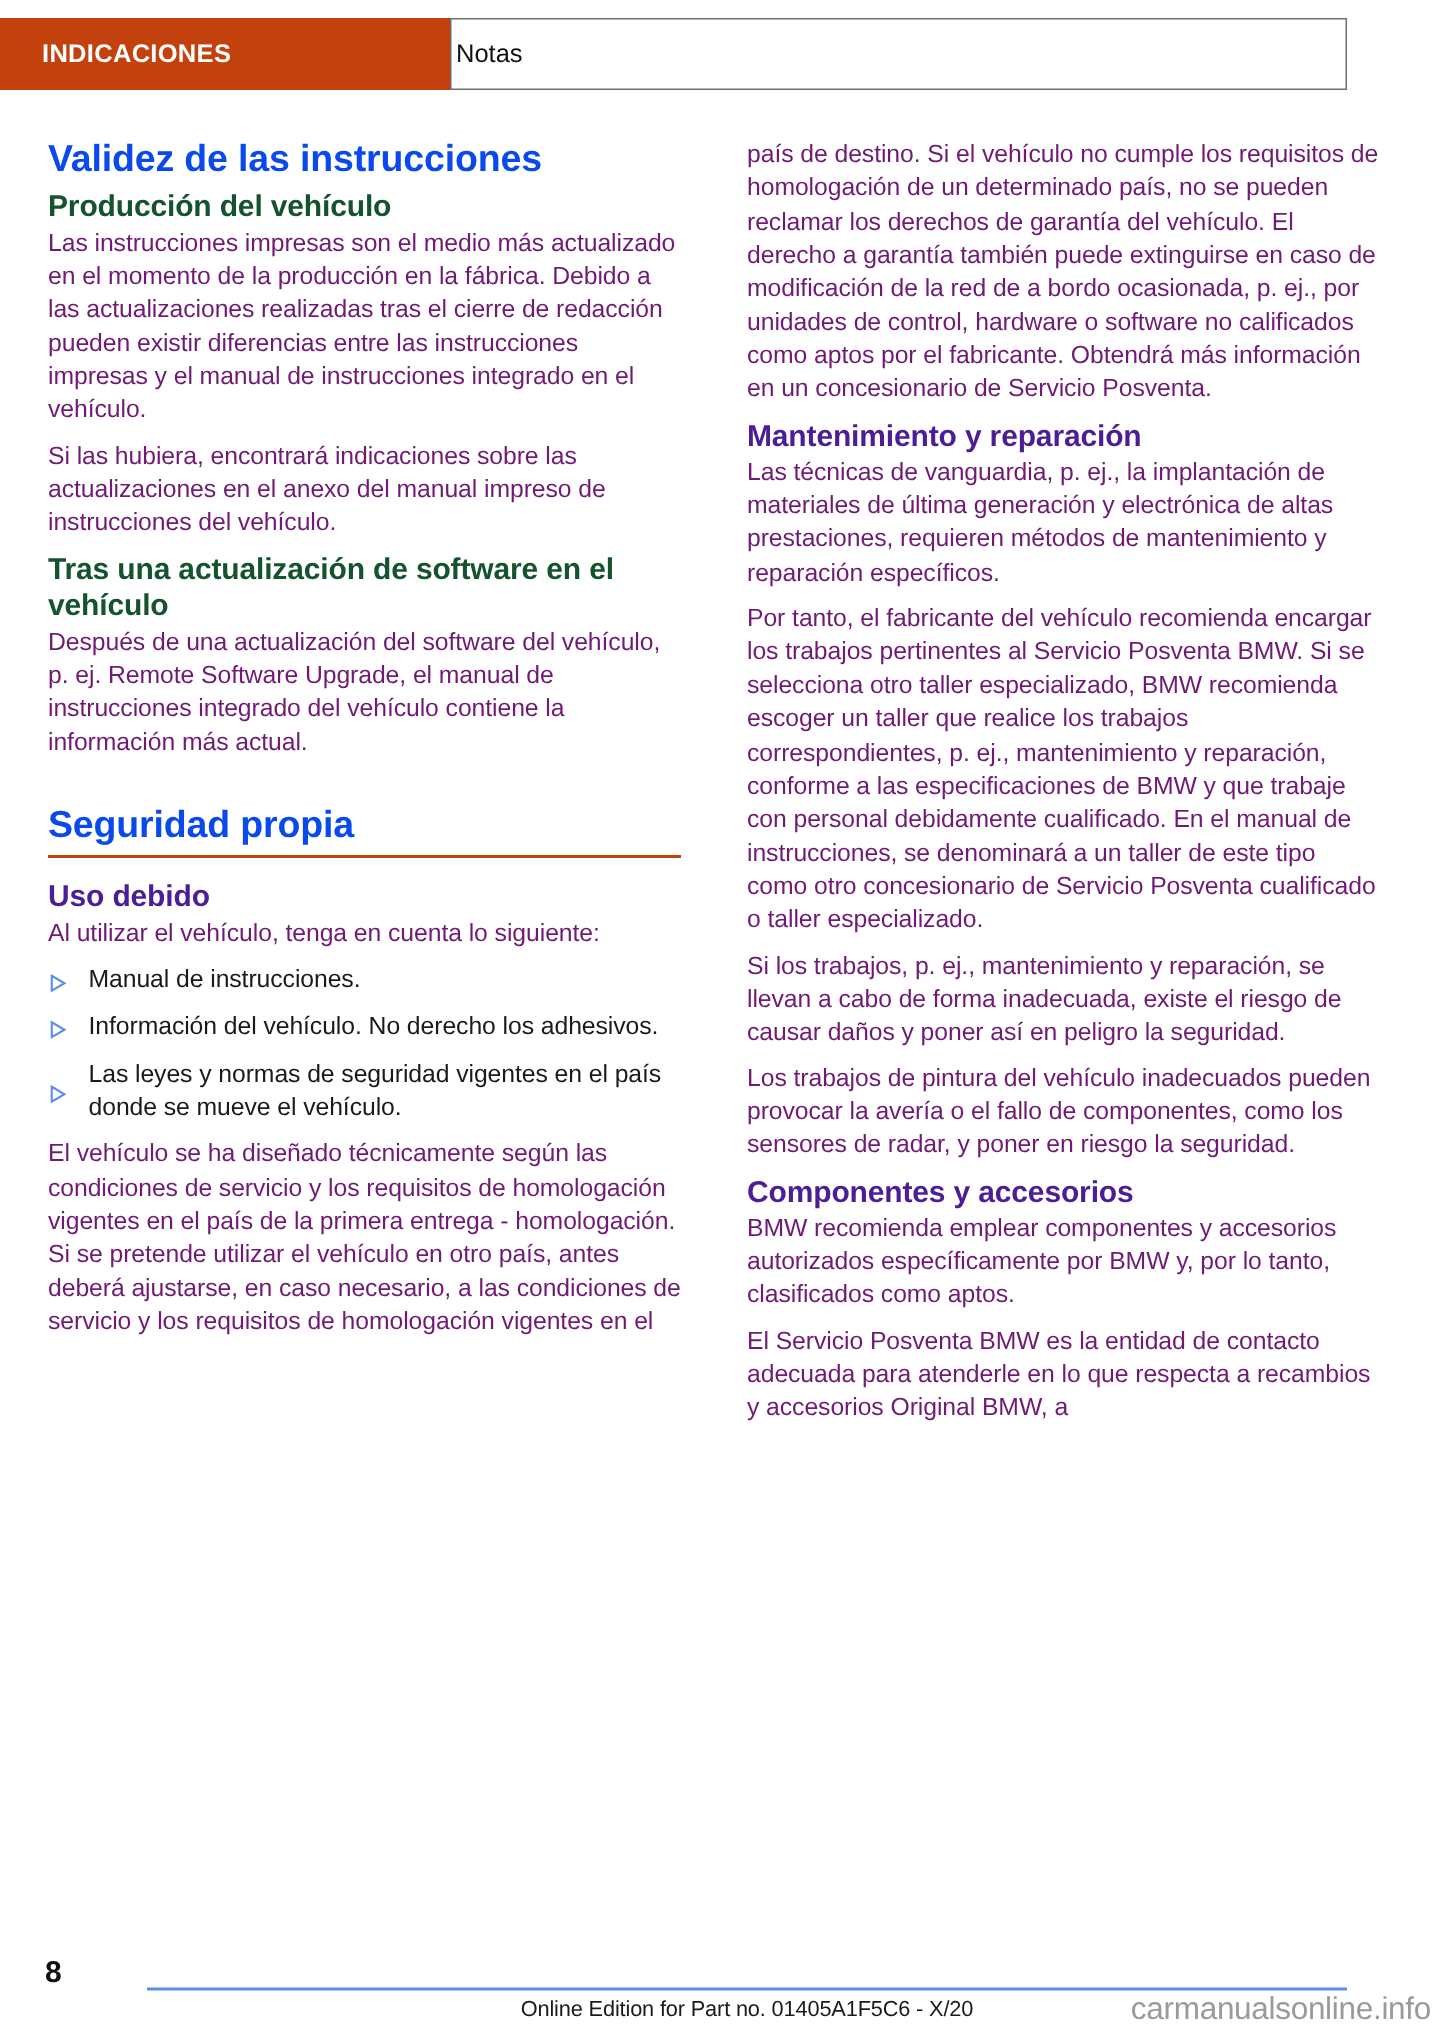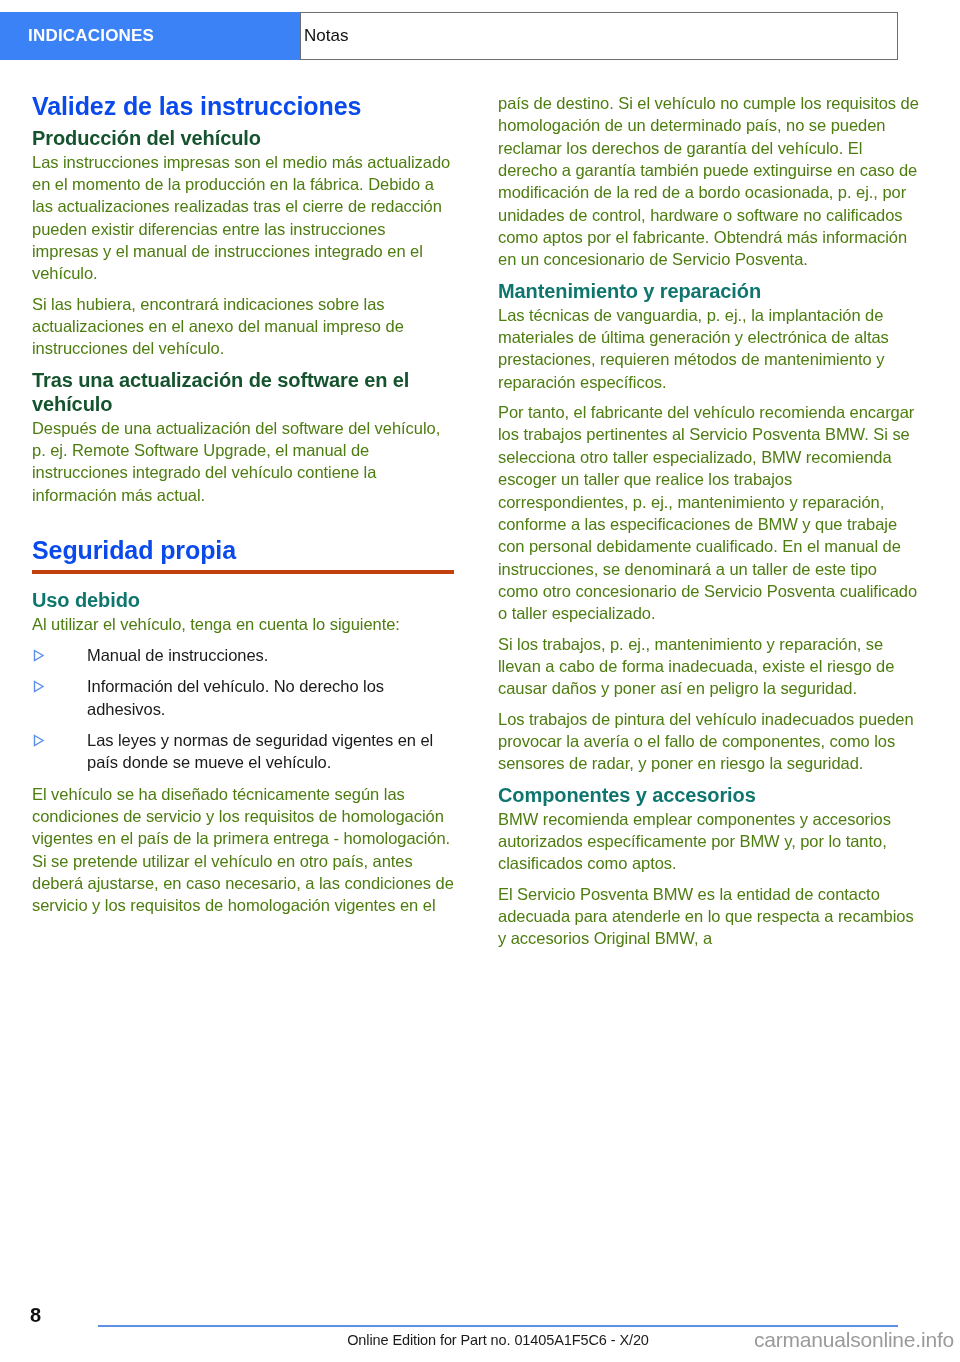--- a/index.html
+++ b/index.html
@@ -21,21 +21,21 @@
     position: absolute;
     top: 12px;
     left: 0;
     width: 898px;
     height: 48px;
     display: flex;
     align-items: stretch;
   }
   .header-chapter {
     width: 300px;
-    background: #3b82f6;
+    background: #c2410c;
     display: flex;
     align-items: center;
   }
   .header-chapter-label {
     color: #ffffff;
     font-size: 17px;
     font-weight: bold;
     letter-spacing: 0.2px;
     padding-left: 28px;
   }
@@ -76,66 +76,65 @@
   
   h1.chapter-title {
     font-size: 25px;
     font-weight: bold;
     color: #0a4aeb;
     margin: 0 0 4px 0;
     line-height: 1.18;
     letter-spacing: -0.1px;
   }
   h1.chapter-title.ruled {
-    border-bottom: 4px solid #c2410c;
+    border-bottom: 2px solid #c2410c;
     padding-bottom: 5px;
     margin-bottom: 14px;
     margin-top: 30px;
   }
   h2.sub-head {
     font-size: 20px;
     font-weight: bold;
-    color: #0f766e;
+    color: #4c1d95;
     margin: 0 0 1px 0;
     line-height: 1.2;
     letter-spacing: -0.1px;
   }
   h2.sub-head.light {
     color: #14532d;
   }
   .spacer-top {
     margin-top: 22px;
   }
   .spacer-top-lg {
     margin-top: 30px;
   }
 
   
   p.body {
     font-size: 16.5px;
     line-height: 1.355;
     margin: 0 0 8px 0;
-    color: #4d7c0f;
+    color: #701a75;
     letter-spacing: -0.05px;
   }
   p.body:last-child {
     margin-bottom: 0;
   }
 
   
   ul.bullets {
     list-style: none;
     margin: 6px 0 0 0;
     padding: 0;
   }
   ul.bullets li {
     display: flex;
-    align-items: flex-start;
+    align-items: center;
     margin-bottom: 9px;
-    gap: 28px;
   }
   .bullet-icon {
     flex: 0 0 auto;
     width: 13px;
     height: 13px;
     margin-right: 14px;
     margin-top: 5px;
   }
   .bullet-icon svg {
     display: block;

